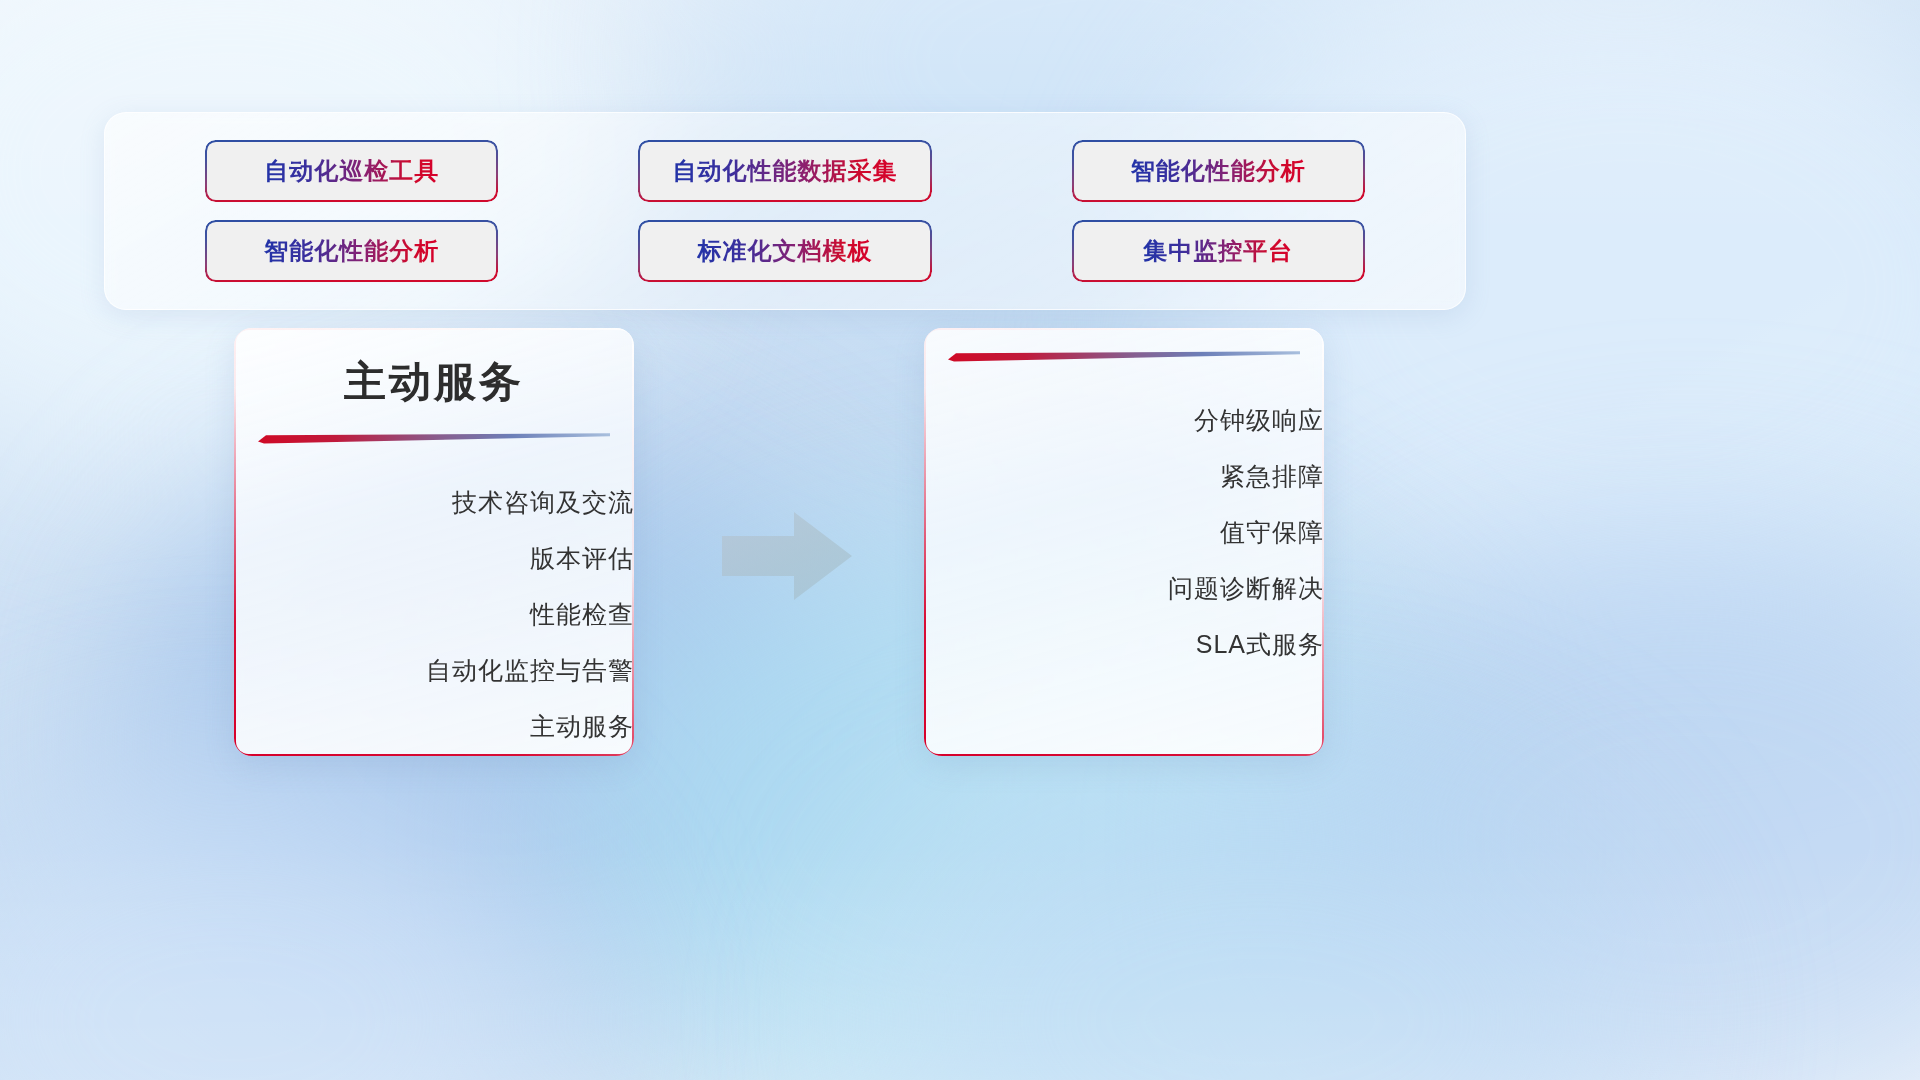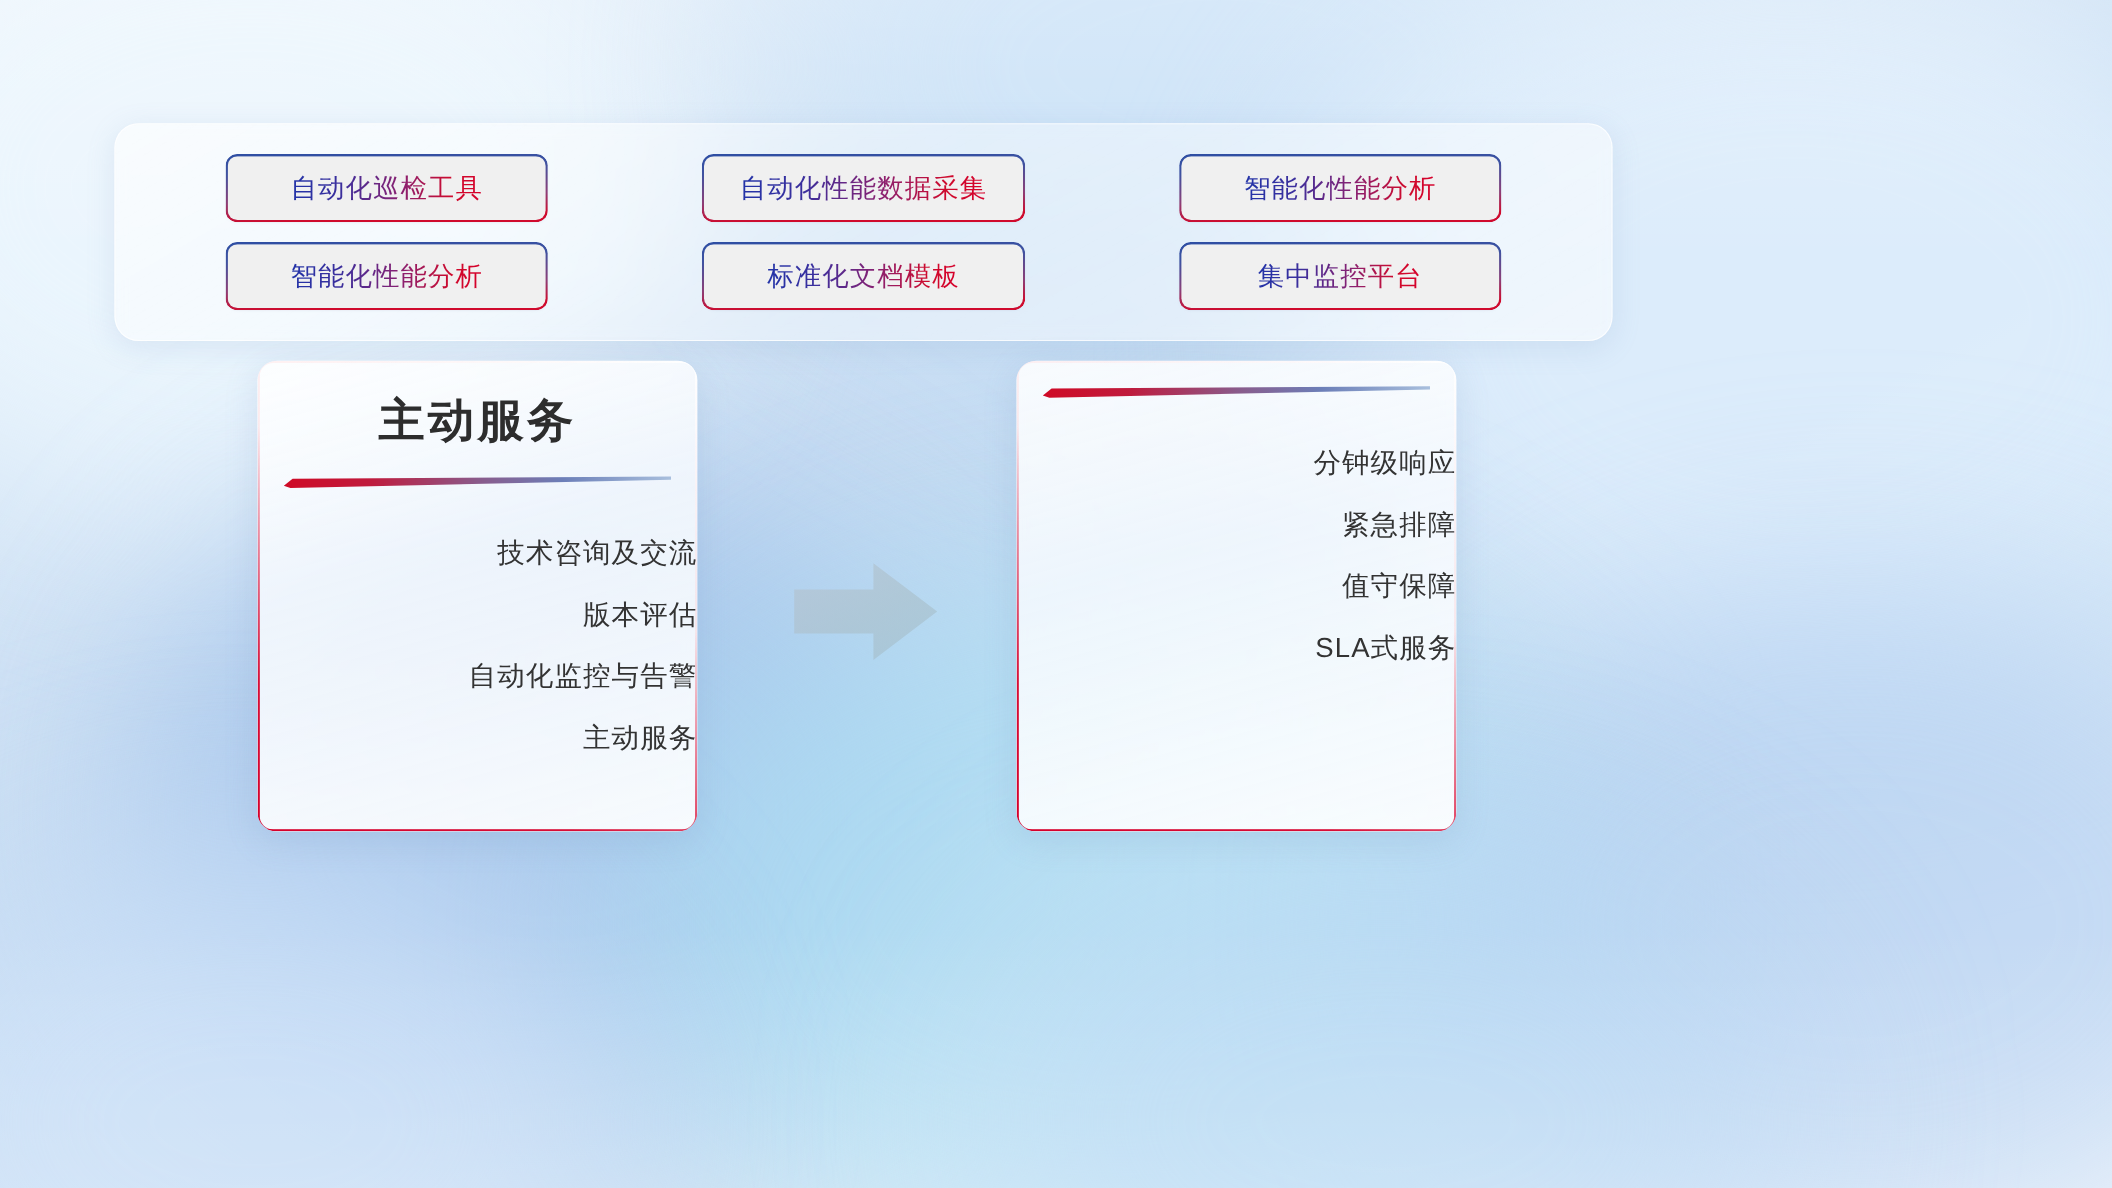--- a/index.html
+++ b/index.html
@@ -50,21 +50,21 @@
   }
   .tag::before{
     content:"";position:absolute;inset:-1.6px;border-radius:10.5px;
     background:linear-gradient(178deg,#2e4ea3 0%,#3f52a0 26%,#8c3e76 62%,#cf0a2c 88%,#d00a2d 100%);
     -webkit-mask:linear-gradient(#000 0 0) content-box,linear-gradient(#000 0 0);
     -webkit-mask-composite:xor;mask-composite:exclude;
     padding:1.6px;pointer-events:none;
   }
   .tag-label{
     position:relative;z-index:2;
-    font-size:24px;font-weight:400;letter-spacing:1px;
+    font-size:24px;font-weight:700;letter-spacing:1px;
     background:linear-gradient(90deg,#2233a8 0%,#3b2f9d 26%,#8b2070 58%,#cf0a2c 84%,#d6002b 100%);
     -webkit-background-clip:text;background-clip:text;
     -webkit-text-fill-color:transparent;color:transparent;
     white-space:nowrap;
   }
 
   
   .card{
     position:absolute;top:328px;width:400px;height:428px;
     border-radius:18px;box-sizing:border-box;
@@ -151,20 +151,21 @@
             <stop offset="72%" stop-color="#6c7fb8"></stop>
             <stop offset="100%" stop-color="#a8bfdd"></stop>
           </linearGradient>
         </defs>
         <path d="M0,9.5 L8,3.2 L352,1.2 L352,4.2 L6,11.6 Z" fill="url(#dg1)"></path>
       </svg>
     </div>
     <ul class="card-list">
       <li>技术咨询及交流</li>
       <li>版本评估</li>
+      <li>性能检查</li>
       <li>自动化监控与告警</li>
       <li>主动服务</li>
     </ul>
   </div>
 
   <svg class="arrow" viewBox="0 0 140 100">
     <defs>
       <linearGradient id="ag" x1="0" y1="0" x2="1" y2="1">
         <stop offset="0%" stop-color="#b6c2ce" stop-opacity="0.62"></stop>
         <stop offset="55%" stop-color="#a9bdc6" stop-opacity="0.58"></stop>
@@ -186,17 +187,18 @@
             <stop offset="100%" stop-color="#a8bfdd"></stop>
           </linearGradient>
         </defs>
         <path d="M0,9.5 L8,3.2 L352,1.2 L352,4.2 L6,11.6 Z" fill="url(#dg2)"></path>
       </svg>
     </div>
     <ul class="card-list">
       <li>分钟级响应</li>
       <li>紧急排障</li>
       <li>值守保障</li>
+      <li>问题诊断解决</li>
       <li>SLA式服务</li>
     </ul>
   </div>
 
 </div>
 
 </body></html>

